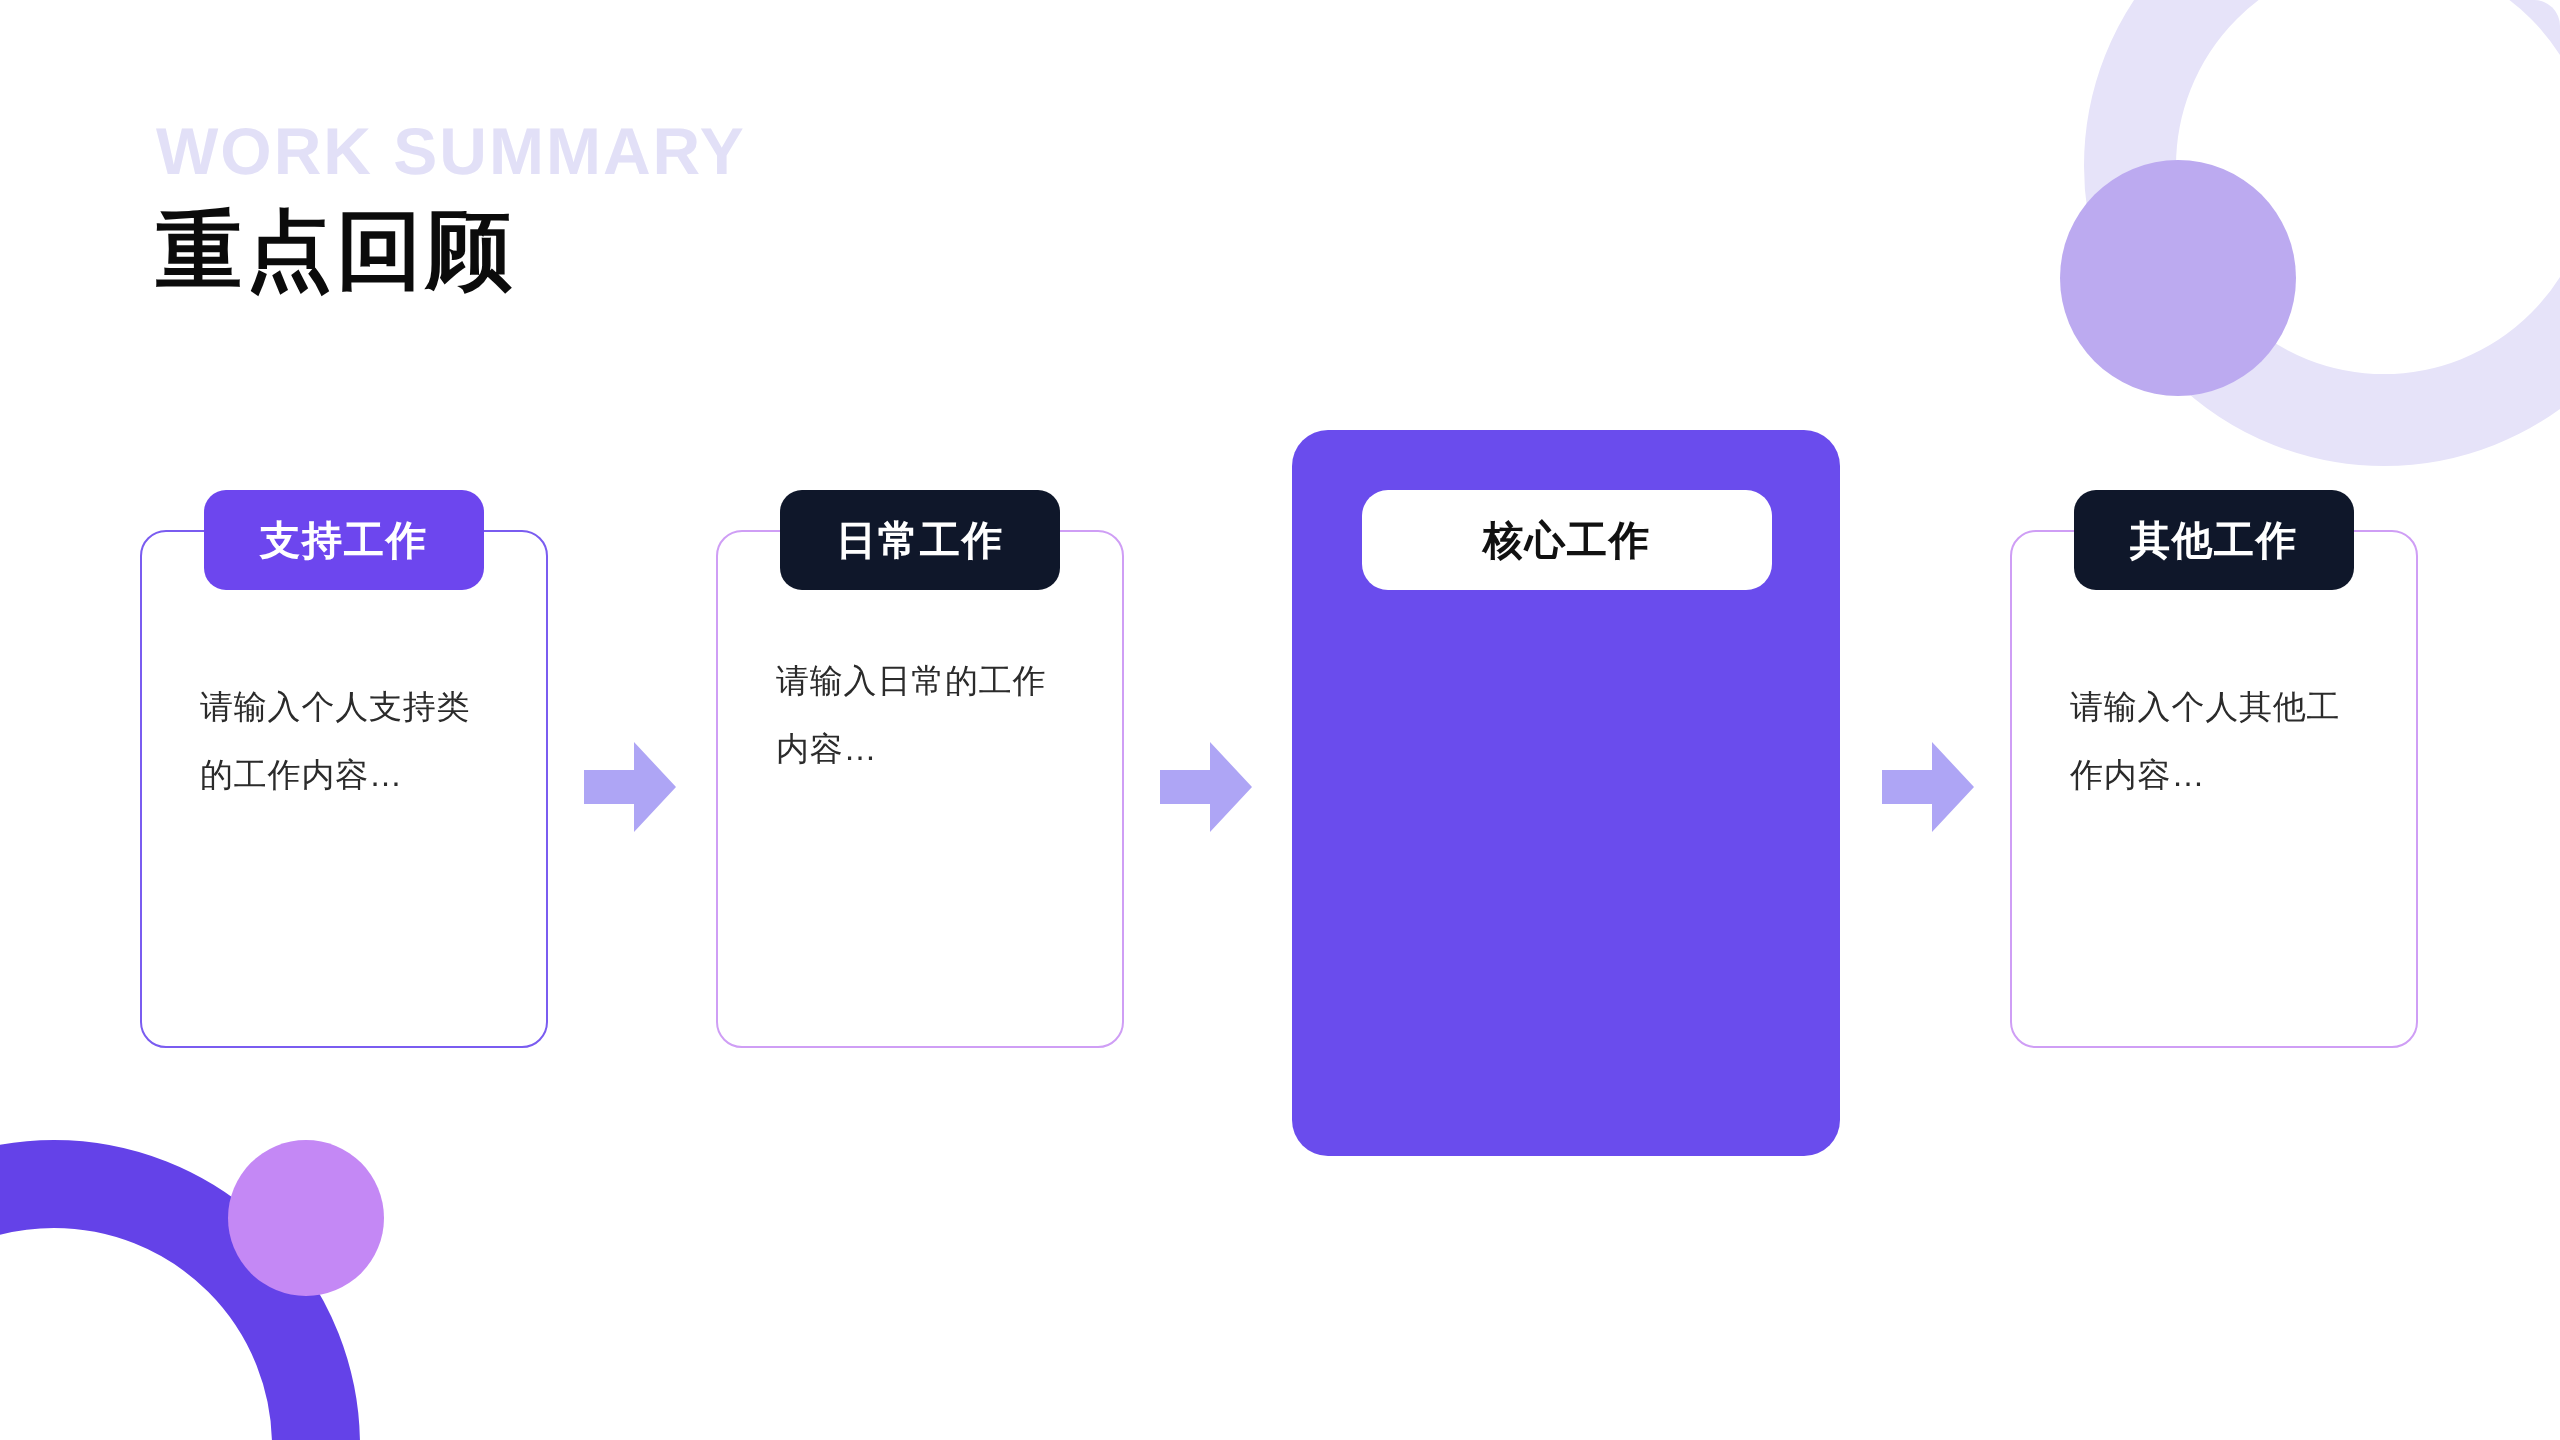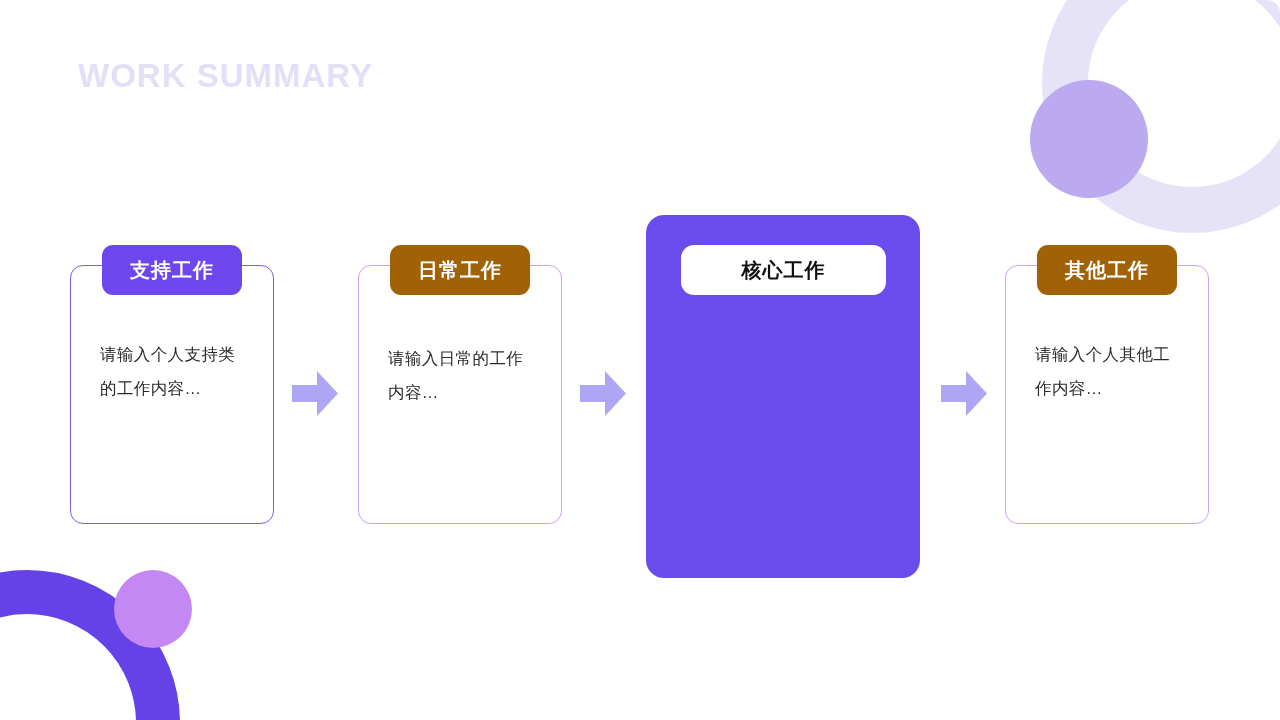--- a/index.html
+++ b/index.html
@@ -105,21 +105,21 @@
     display: flex;
     align-items: center;
     justify-content: center;
     border-radius: 11px;
     font-size: 20px;
     font-weight: bold;
     letter-spacing: 1px;
     white-space: nowrap;
   }
   .badge.deep   { background: #6d46ee; color: #ffffff; }
-  .badge.lilac  { background: #a16207; color: #ffffff; }
+  .badge.lilac  { background: #0f172a; color: #ffffff; }
   .badge.white  { background: #ffffff; color: #111111; border-radius: 13px; }
 
   .body-text {
     position: absolute;
     font-size: 16.5px;
     line-height: 34px;
     color: #2b2b2b;
     letter-spacing: 0.4px;
   }
   .body-text.on-dark { color: #ffffff; }
@@ -131,39 +131,40 @@
 
 <div class="slide">
 
   <div class="deco ring-tr"></div>
   <div class="deco dot-tr"></div>
   <div class="deco ring-bl"></div>
   <div class="deco dot-bl"></div>
 
   <div class="heading">
     <p class="eyebrow">WORK SUMMARY</p>
+    <p class="title-cn">重点回顾</p>
   </div>
 
   <div class="flow">
 
     <div class="card outline" style="left:70px; top:265px; width:204px; height:259px;"></div>
     <div class="badge deep" style="left:102px; top:245px; width:140px; height:50px;justify-content:center;">
       <span>支持工作</span>
     </div>
     <div class="body-text" style="left:100px; top:337px; width:150px;">请输入个人支持类的工作内容…</div>
 
     <svg class="arrow" style="left:292px; top:371px;" width="46" height="45" viewBox="0 0 46 45">
       <path d="M0 14 L25 14 L25 0 L46 22.5 L25 45 L25 31 L0 31 Z" fill="#aea5f5"></path>
     </svg>
 
     <div class="card outline light" style="left:358px; top:265px; width:204px; height:259px;"></div>
     <div class="badge lilac" style="left:390px; top:245px; width:140px; height:50px;">
       <span>日常工作</span>
     </div>
-    <div class="body-text" style="left:388px; top:341px; width:150px;">请输入日常的工作内容…</div>
+    <div class="body-text" style="left:388px; top:324px; width:150px;">请输入日常的工作内容…</div>
 
     <svg class="arrow" style="left:580px; top:371px;" width="46" height="45" viewBox="0 0 46 45">
       <path d="M0 14 L25 14 L25 0 L46 22.5 L25 45 L25 31 L0 31 Z" fill="#aea5f5"></path>
     </svg>
 
     <div class="card filled" style="left:646px; top:215px; width:274px; height:363px;"></div>
     <div class="badge white" style="left:681px; top:245px; width:205px; height:50px;">
       <span>核心工作</span>
     </div>
 

